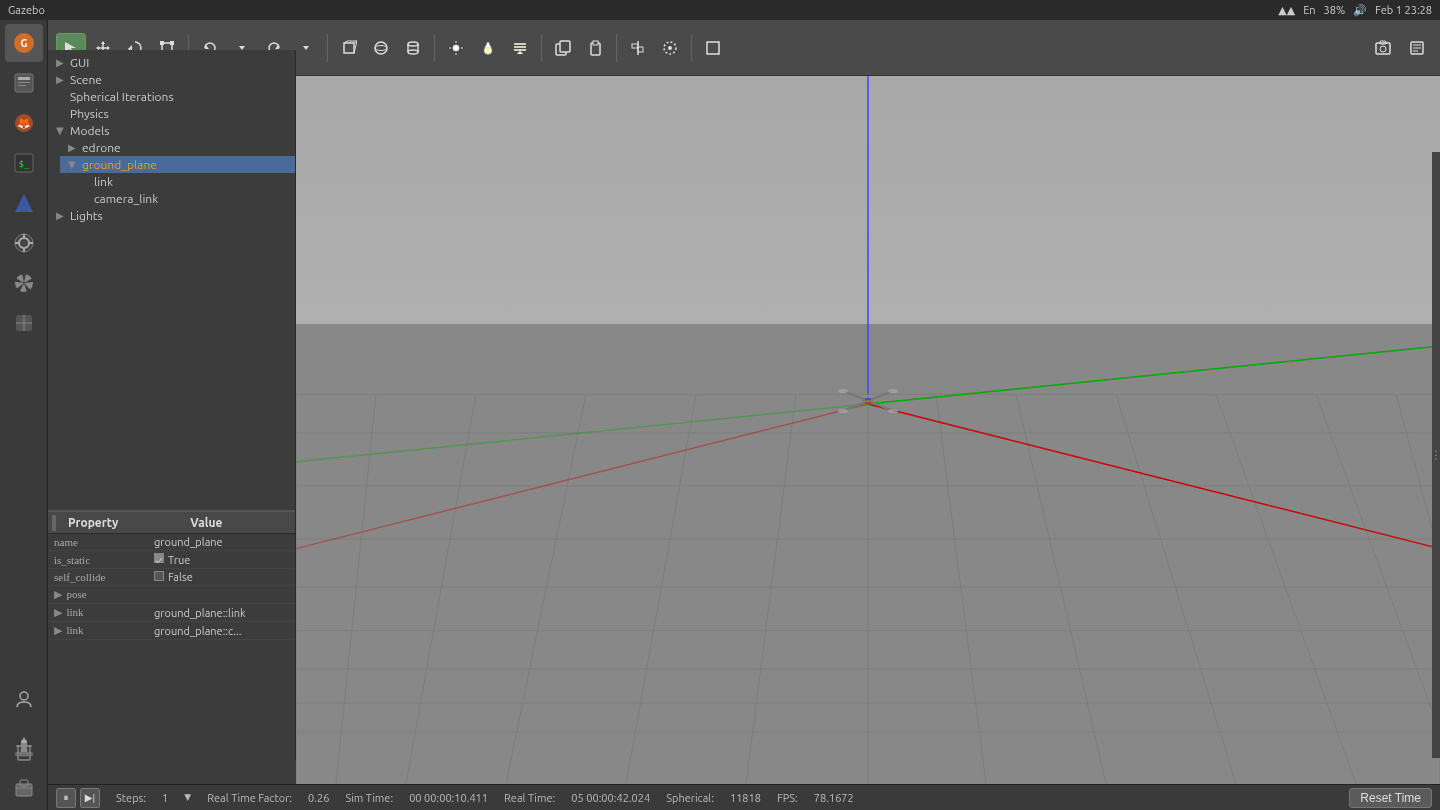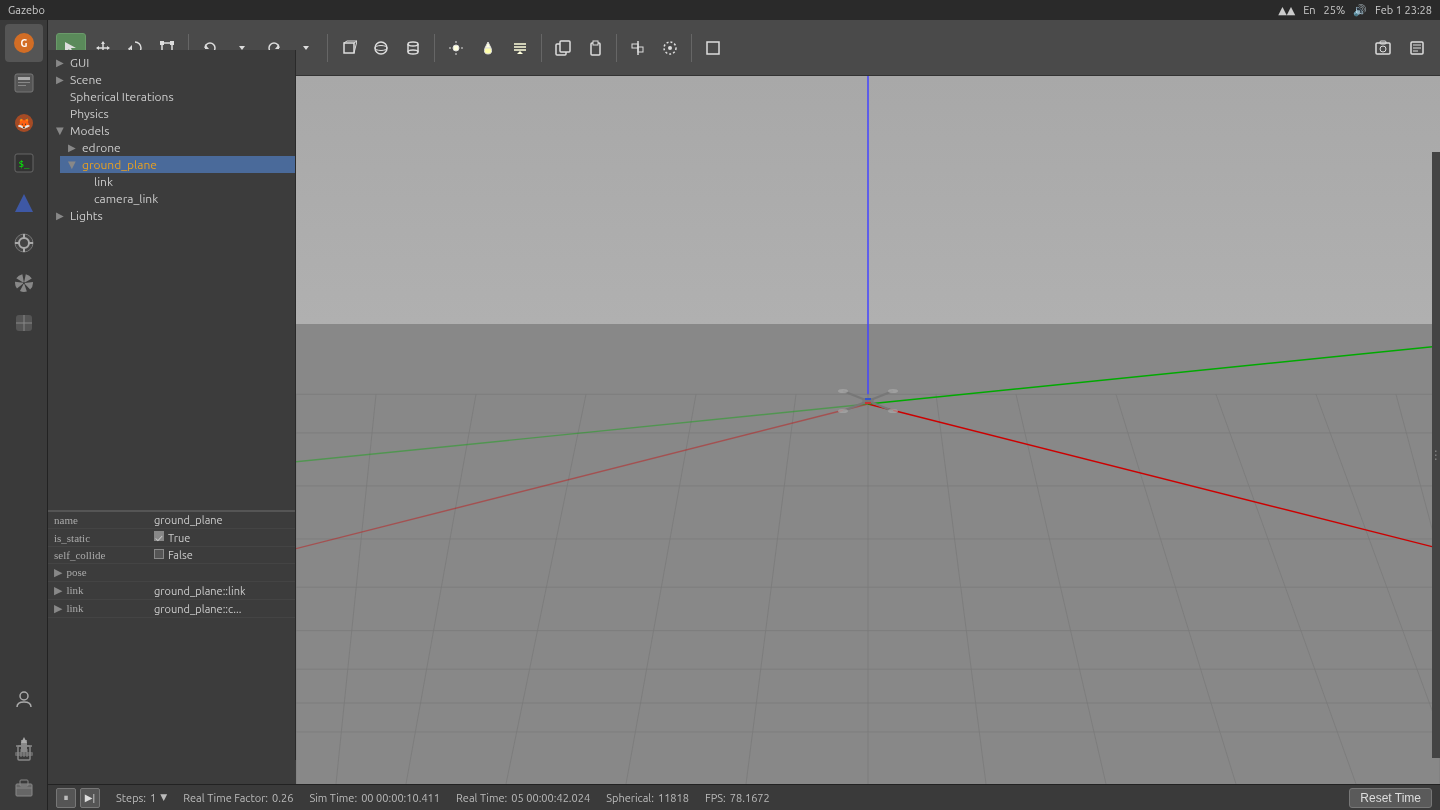--- a/index.html
+++ b/index.html
@@ -100,21 +100,21 @@
       position: absolute; top: 0; left: 0; width: 100%; height: 100%;
       pointer-events: none;
     }
 
     
     #status-bar {
       position: absolute; bottom: 0; left: 48px; right: 0; height: 26px;
       background: #3a3a3a; border-top: 1px solid #222;
       display: flex; align-items: center; padding: 0 8px; gap: 16px; font-size: 11px; color: #bbb;
     }
-    .status-item { display: flex; gap: 4px; }
+    .status-item { display: flex; gap: 16px; }
     #reset-time-btn {
       margin-left: auto; padding: 2px 10px; background: #5a5a5a; border: 1px solid #777;
       border-radius: 3px; color: #ddd; cursor: pointer; font-size: 12px;
     }
 
     
     #play-controls { display: flex; gap: 4px; align-items: center; }
     .ctrl-btn {
       width: 20px; height: 20px; background: #555; border: 1px solid #777;
       border-radius: 2px; display: flex; align-items: center; justify-content: center;
@@ -135,21 +135,21 @@
 </head>
 <body>
 
 <div id="system-bar">
   <div id="system-bar-left">
     <span>Gazebo</span>
   </div>
   <div id="system-bar-right">
     <span>▲▲</span>
     <span>En</span>
-    <span>25%</span>
+    <span>38%</span>
     <span>🔊</span>
     <span>Feb 1 23:28</span>
   </div>
 </div>
 
 <div id="left-sidebar">
   <div class="sidebar-icon active">
     <svg width="24" height="24" viewBox="0 0 24 24">
       <circle cx="12" cy="12" r="10" fill="#e07020" opacity="0.9"></circle>
       <text x="12" y="16" text-anchor="middle" fill="white" font-size="10" font-weight="bold">G</text>
@@ -446,20 +446,25 @@
       <span class="tree-arrow" style="visibility:hidden;">▶</span>
       <span>camera_link</span>
     </div>
     <div class="tree-item">
       <span class="tree-arrow">▶</span>
       <span>Lights</span>
     </div>
   </div>
 
   <div id="properties-panel">
+    <div id="prop-header">
+      <div style="width: 4px; height: 16px; background: #666; cursor: ew-resize; margin-right: 4px;"></div>
+      <span class="prop-col-header">Property</span>
+      <span class="prop-col-header" style="margin-left: 60px;">Value</span>
+    </div>
     <table id="prop-table">
       <tbody>
         <tr>
           <td>name</td>
           <td>ground_plane</td>
         </tr>
         <tr>
           <td>is_static</td>
           <td>
             <span class="prop-checkbox" style="background:#888;">✓</span>True

